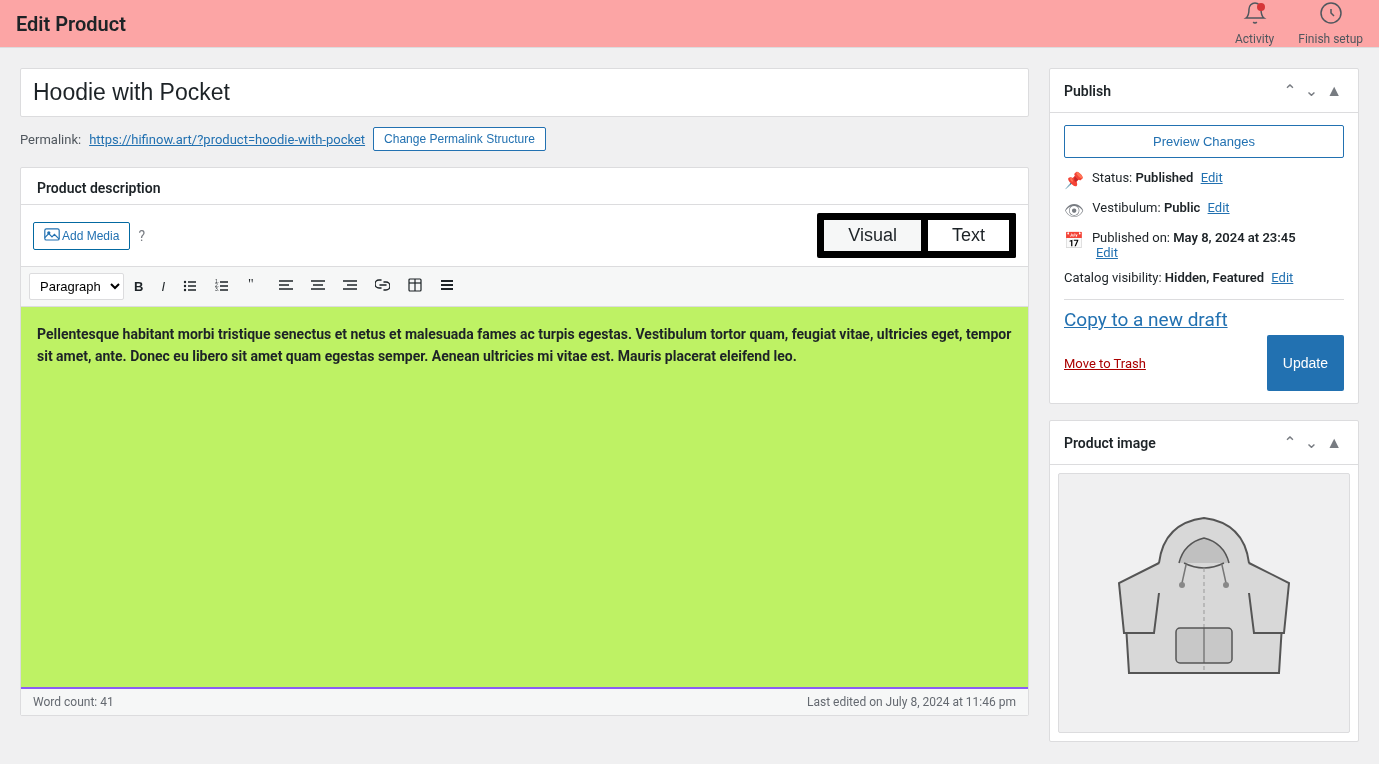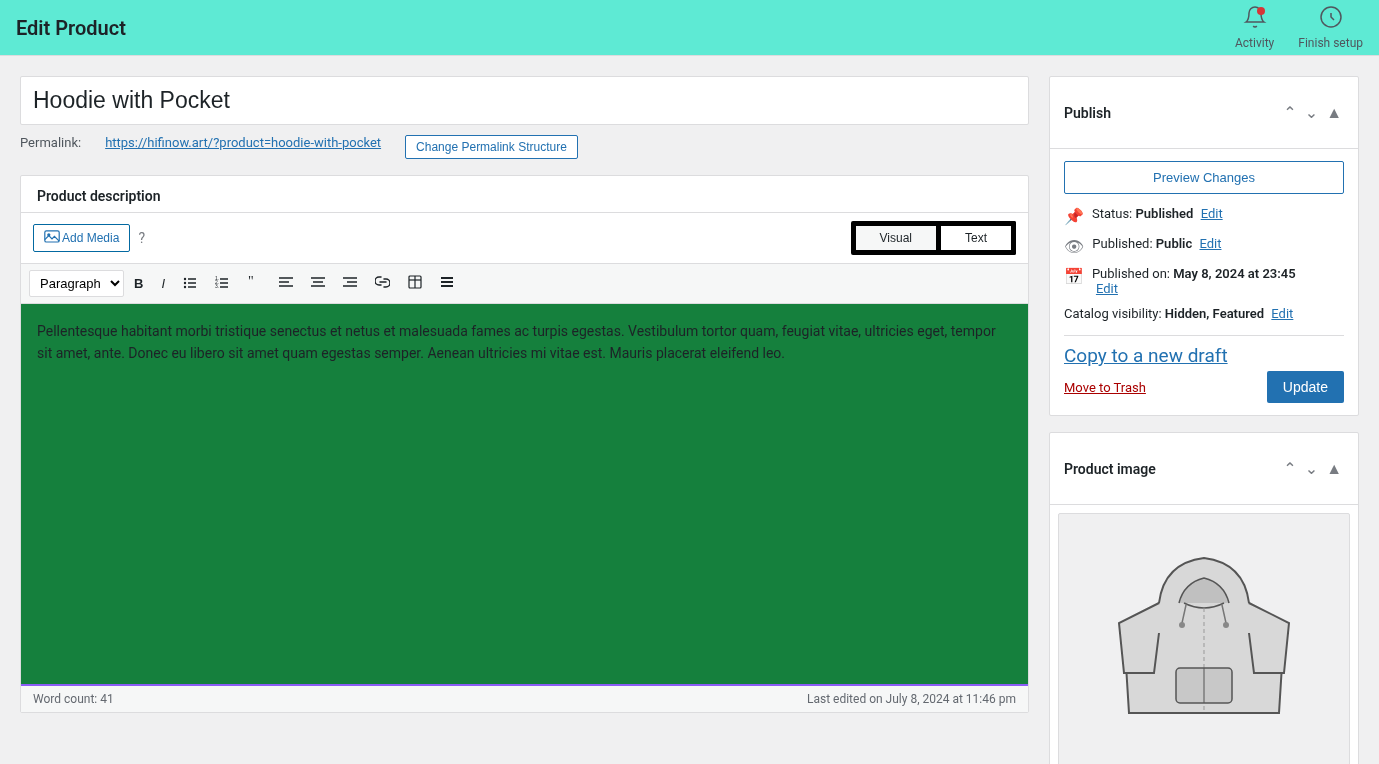--- a/index.html
+++ b/index.html
@@ -1,22 +1,22 @@
 <!DOCTYPE html>
 <html><head>
   <meta charset="utf-8">
   <style>
     * { box-sizing: border-box; margin: 0; padding: 0; }
     body { font-family: -apple-system, BlinkMacSystemFont, "Segoe UI", Roboto, sans-serif; font-size: 13px; background: #f0f0f1; color: #1d2327; }
 
     
     .top-bar {
       display: flex; align-items: center; justify-content: space-between;
-      background: #5eead4; border-bottom: 1px solid #dcdcde;
-      padding: 0 16px; height: 56px;
+      background: #fca5a5; border-bottom: 1px solid #dcdcde;
+      padding: 0 16px; height: 48px;
     }
     .top-bar-left { display: flex; align-items: center; gap: 12px; }
     .top-bar-title { font-size: 20px; font-weight: 600; color: #1d2327; }
     .top-bar-right { display: flex; align-items: center; gap: 24px; }
     .top-bar-action { display: flex; flex-direction: column; align-items: center; gap: 2px; color: #50575e; font-size: 12px; cursor: pointer; text-decoration: none; }
     .top-bar-icon { font-size: 20px; position: relative; }
 
     
     .main-layout { display: flex; gap: 0; padding: 20px 20px 0 20px; max-width: 1379px; }
     .content-area { flex: 1; min-width: 0; }
@@ -24,21 +24,21 @@
 
     
     .title-input {
       width: 100%; padding: 10px 12px; font-size: 23px; font-weight: 400;
       border: 1px solid #dcdcde; background: #fff; color: #1d2327;
       border-radius: 2px; margin-bottom: 10px;
       outline: none;
     }
 
     
-    .permalink { display: flex; gap: 24px; margin-bottom: 16px; font-size: 13px; }
+    .permalink { display: flex; align-items: center; gap: 8px; margin-bottom: 16px; font-size: 13px; }
     .permalink-label { color: #50575e; }
     .permalink-url { color: #2271b1; text-decoration: underline; cursor: pointer; }
     .permalink-btn {
       padding: 4px 10px; font-size: 12px; border: 1px solid #2271b1;
       background: #fff; color: #2271b1; border-radius: 2px; cursor: pointer;
     }
 
     
     .editor-box { background: #fff; border: 1px solid #dcdcde; border-radius: 2px; }
     .editor-box-header { padding: 12px 16px 8px; border-bottom: 1px solid #dcdcde; }
@@ -46,39 +46,39 @@
 
     
     .editor-toolbar-top { display: flex; align-items: center; justify-content: space-between; padding: 8px 12px; border-bottom: 1px solid #dcdcde; }
     .add-media-btn {
       display: flex; align-items: center; gap: 2px;
       padding: 5px 10px; background: #fff; border: 1px solid #0369a1;
       color: #2271b1; border-radius: 2px; font-size: 12px; cursor: pointer;
     }
     .help-icon { color: #787c82; cursor: pointer; font-size: 14px; }
     .view-tabs { display: flex; gap: 0; }
-    .view-tab { padding: 5px 24px; border: 5px solid #000000; background: #fff; font-size: 12px; cursor: pointer; color: #1d2327; }
+    .view-tab { padding: 5px 24px; border: 7px solid #000000; background: #fff; font-size: 18px; cursor: pointer; color: #1d2327; }
     .view-tab:first-child { border-radius: 2px 0 0 2px; }
     .view-tab:last-child { border-radius: 0 2px 2px 0; border-left: none; }
     .view-tab.active { background: #f6f7f7; }
 
     
     .format-toolbar { display: flex; align-items: center; gap: 2px; padding: 6px 8px; border-bottom: 1px solid #dcdcde; background: #f6f7f7; flex-wrap: wrap; }
     .format-select { padding: 4px 6px; border: 1px solid #dcdcde; background: #fff; font-size: 13px; border-radius: 2px; cursor: pointer; }
     .fmt-btn { padding: 4px 7px; border: 1px solid transparent; background: transparent; cursor: pointer; font-size: 13px; color: #1d2327; border-radius: 2px; }
 
     
-    .editor-content { padding: 16px; min-height: 380px; background: #15803d; font-size: 14px; line-height: 1.6; color: #1d2327; }
+    .editor-content { padding: 16px; min-height: 380px; background: #bef264; font-size: 14px; line-height: 1.6; color: #1d2327; font-weight: bold; }
 
     
     .editor-footer { display: flex; justify-content: space-between; padding: 6px 12px; border-top: 2px solid #8b5cf6; background: #f6f7f7; font-size: 12px; color: #646970; }
 
     
     .sidebar-panel { background: #fff; border: 1px solid #dcdcde; border-radius: 2px; margin-bottom: 16px; }
-    .panel-header { display: flex; align-items: center; justify-content: space-between; padding: 26px 14px; border-bottom: 1px solid #dcdcde; }
+    .panel-header { display: flex; align-items: center; justify-content: space-between; padding: 12px 14px; border-bottom: 1px solid #dcdcde; }
     .panel-title { font-weight: 600; font-size: 14px; }
     .panel-controls { display: flex; gap: 4px; align-items: center; }
     .panel-ctrl-btn { background: none; border: none; cursor: pointer; color: #787c82; font-size: 16px; padding: 0 2px; }
     .panel-body { padding: 12px 14px; }
 
     
     .preview-btn {
       display: block; width: 100%; padding: 8px 12px;
       border: 1px solid #2271b1; background: #fff; color: #2271b1;
       font-size: 13px; cursor: pointer; border-radius: 2px; text-align: center; margin-bottom: 12px;
@@ -94,21 +94,21 @@
     
     .catalog-row { display: flex; align-items: center; gap: 4px; margin-bottom: 14px; font-size: 13px; }
 
     
     .panel-divider { border: none; border-top: 1px solid #dcdcde; margin: 8px 0; }
 
     
     .action-row { display: flex; align-items: center; justify-content: space-between; padding-top: 4px; }
     .copy-draft { color: #2271b1; text-decoration: underline; cursor: pointer; font-size: 19px; display: block; }
     .move-trash { color: #a00; text-decoration: underline; cursor: pointer; font-size: 13px; }
-    .update-btn { padding: 8px 16px; background: #2271b1; color: #fff; border: none; border-radius: 2px; font-size: 14px; cursor: pointer; font-weight: 500; }
+    .update-btn { padding: 20px 16px; background: #2271b1; color: #fff; border: none; border-radius: 2px; font-size: 14px; cursor: pointer; font-weight: 500; }
 
     
     .product-image-wrap { padding: 8px; }
     .product-image-placeholder { background: #f0f0f1; border: 1px solid #dcdcde; border-radius: 2px; display: flex; align-items: center; justify-content: center; min-height: 260px; overflow: hidden; }
 
     
     .hoodie-svg { width: 200px; height: 220px; }
   </style>
 </head>
 <body>
@@ -282,21 +282,21 @@
           <span class="status-text">
             <span>Status:</span>
             <strong>Published</strong>
             <a class="edit-link">Edit</a>
           </span>
         </div>
 
         <div class="status-row">
           <span class="status-icon">👁</span>
           <span class="status-text">
-            <span>Published:</span>
+            <span>Vestibulum:</span>
             <strong>Public</strong>
             <a class="edit-link">Edit</a>
           </span>
         </div>
 
         <div class="status-row">
           <span class="status-icon">📅</span>
           <span class="status-text">
             <span>Published on:</span>
             <strong>May 8, 2024 at 23:45</strong>

